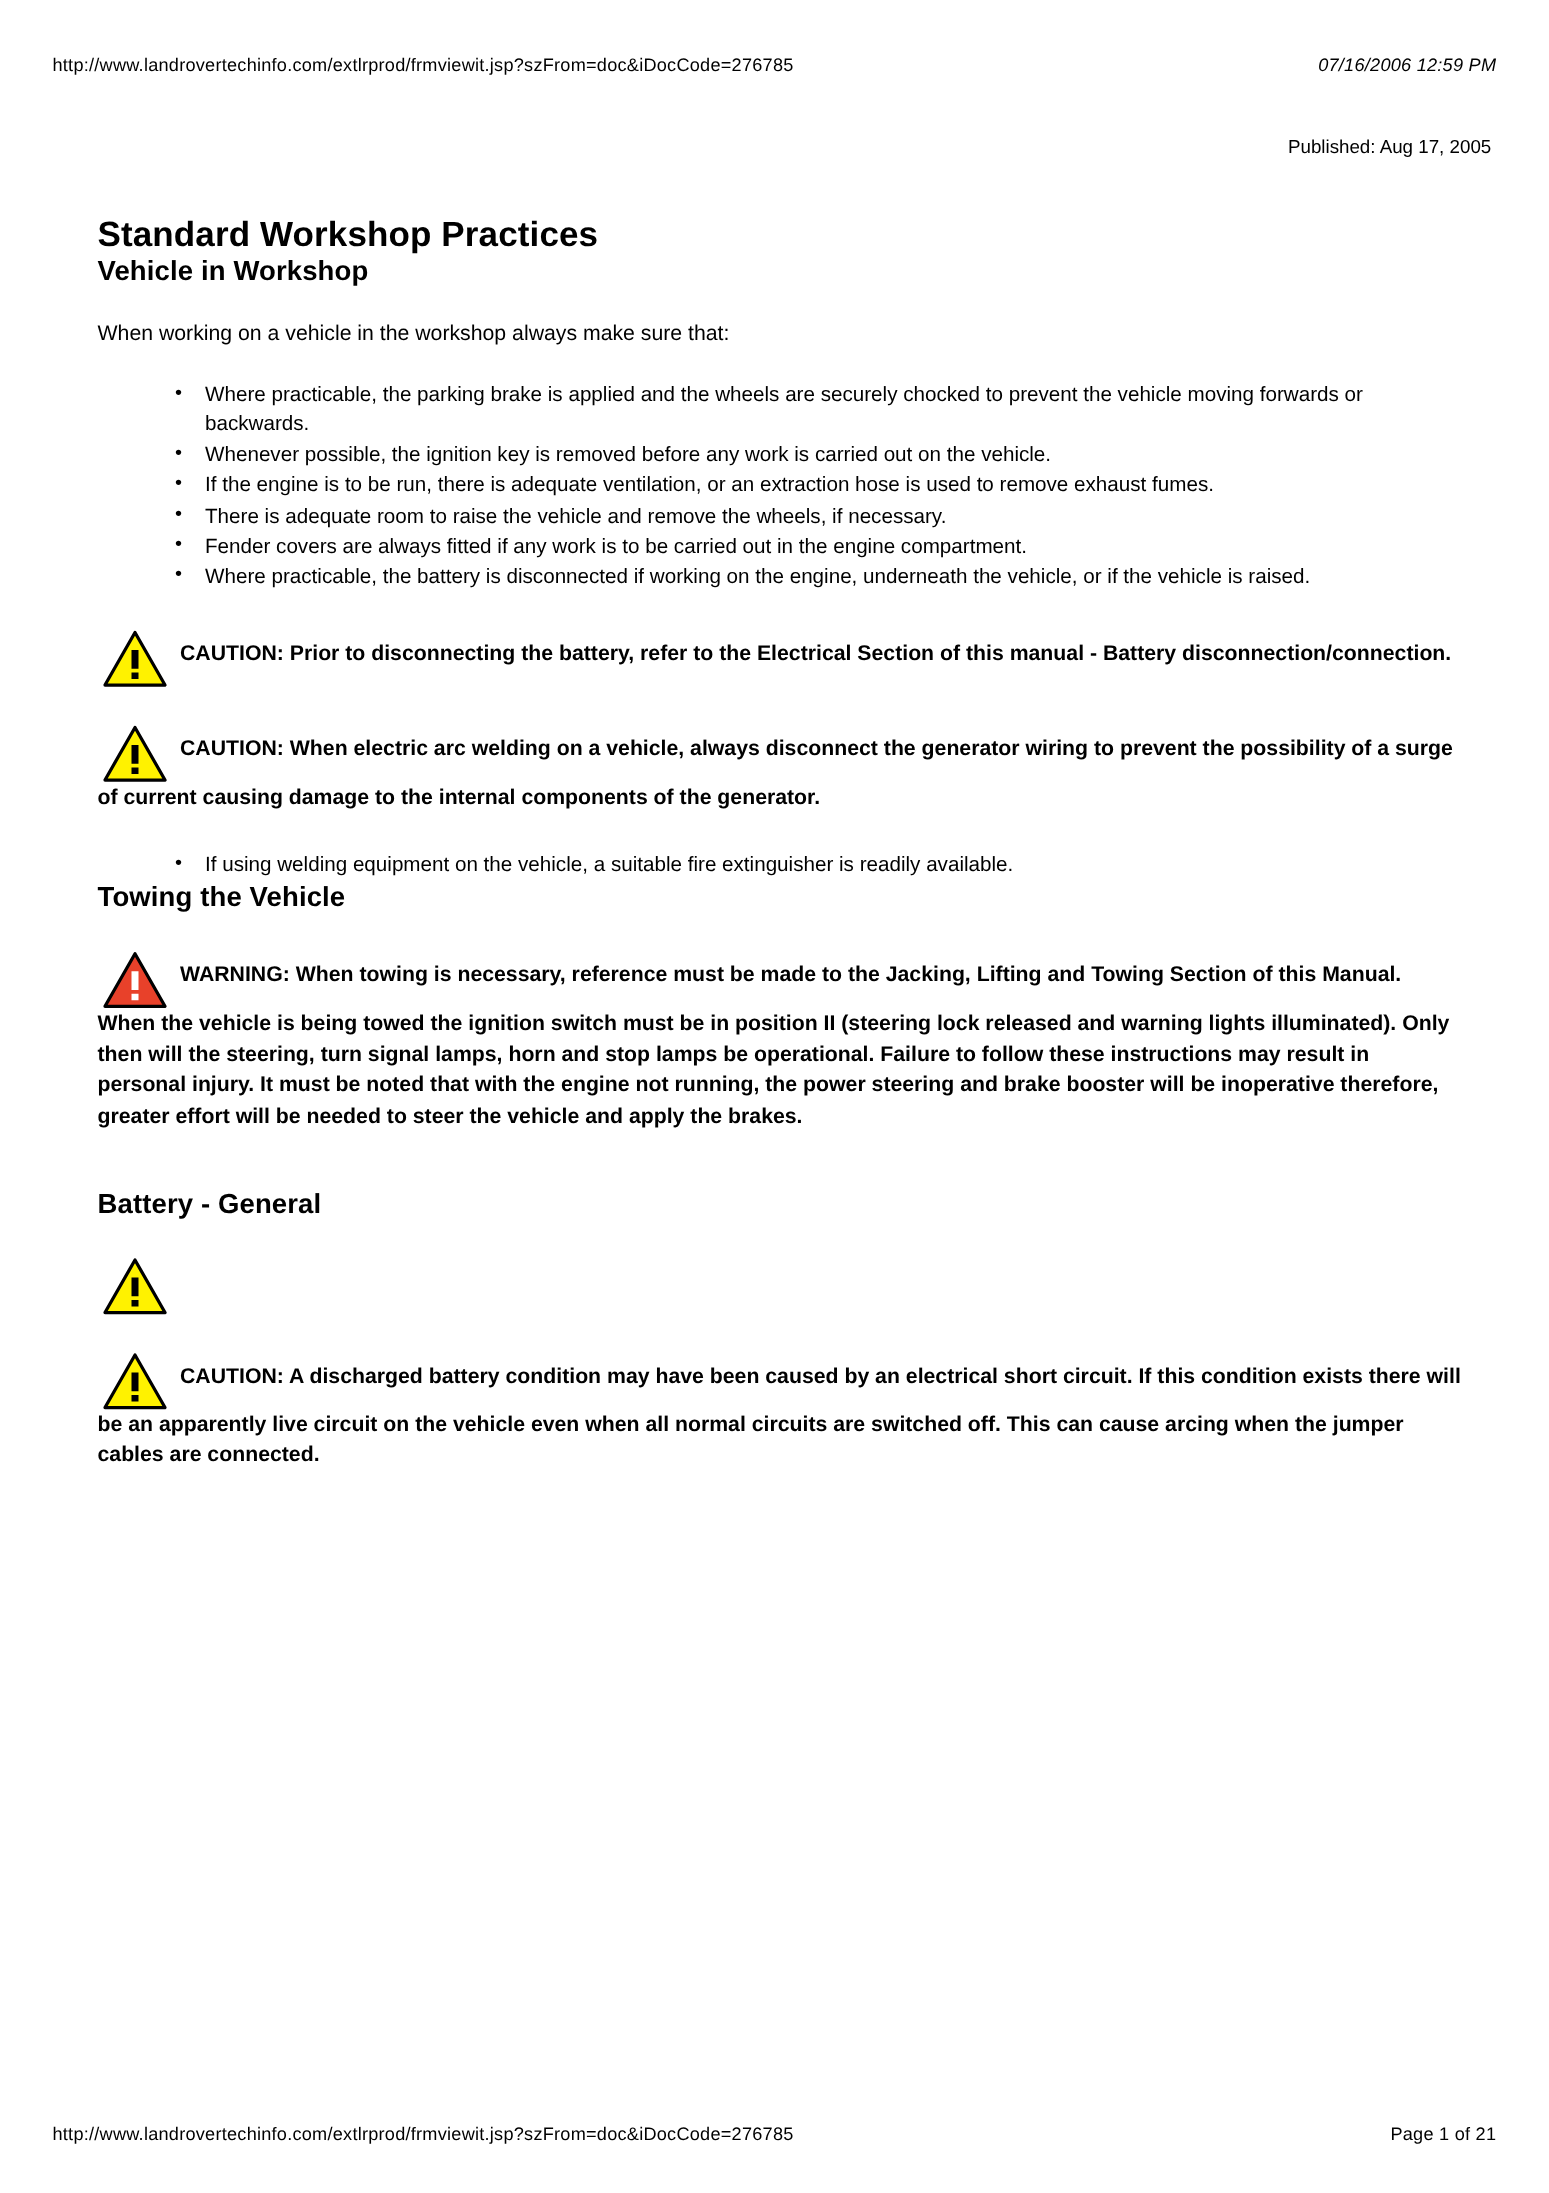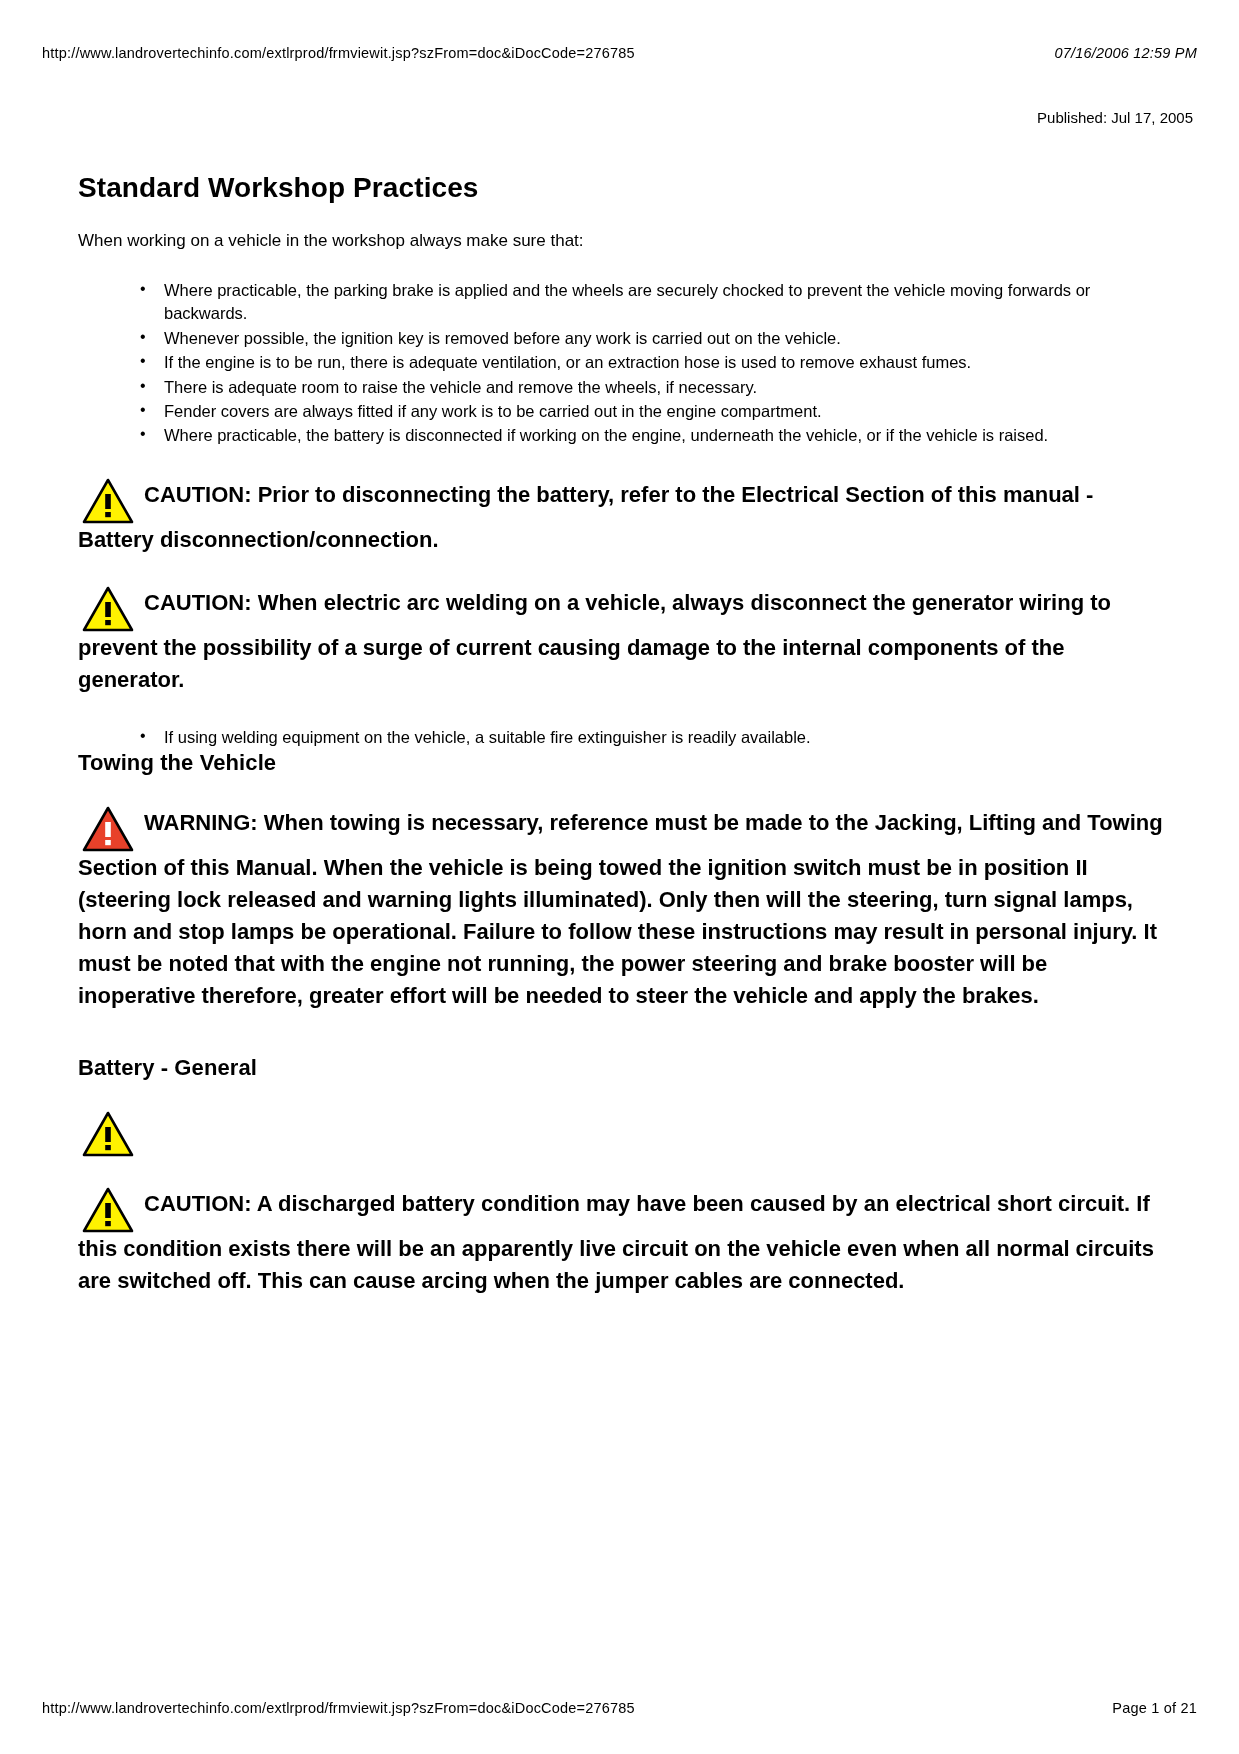--- a/index.html
+++ b/index.html
@@ -86,21 +86,21 @@
     left: 0;
     top: -1px;
     font-size: 16px;
   }
   ul.bullets.single {
     margin-top: 30px;
   }
 
   .notice {
     margin-top: 30px;
-    font-size: 22px;
+    font-size: 17px;
     font-weight: bold;
     line-height: 1.45;
     text-align: left;
   }
   .notice .icon {
     display: inline-block;
     vertical-align: -22px;
     margin-right: 10px;
     margin-left: 4px;
   }
@@ -127,26 +127,27 @@
 </head>
 <body>
 
 <div class="page">
 
   <div class="header-row">
     <span class="header-url">http://www.landrovertechinfo.com/extlrprod/frmviewit.jsp?szFrom=doc&amp;iDocCode=276785</span>
     <span class="header-date">07/16/2006 12:59 PM</span>
   </div>
 
-  <div class="published">Published: Jul 17, 2005</div>
+  <div class="published">Published: Aug 17, 2005</div>
 
   <div class="content">
 
     <h1 class="doc-title">Standard Workshop Practices</h1>
 
+    <h2 class="section-title sec-vehicle">Vehicle in Workshop</h2>
 
     <p class="intro">When working on a vehicle in the workshop always make sure that:</p>
 
     <ul class="bullets">
       <li>Where practicable, the parking brake is applied and the wheels are securely chocked to prevent the vehicle moving forwards or backwards.</li>
       <li>Whenever possible, the ignition key is removed before any work is carried out on the vehicle.</li>
       <li>If the engine is to be run, there is adequate ventilation, or an extraction hose is used to remove exhaust fumes.</li>
       <li>There is adequate room to raise the vehicle and remove the wheels, if necessary.</li>
       <li>Fender covers are always fitted if any work is to be carried out in the engine compartment.</li>
       <li>Where practicable, the battery is disconnected if working on the engine, underneath the vehicle, or if the vehicle is raised.</li>

